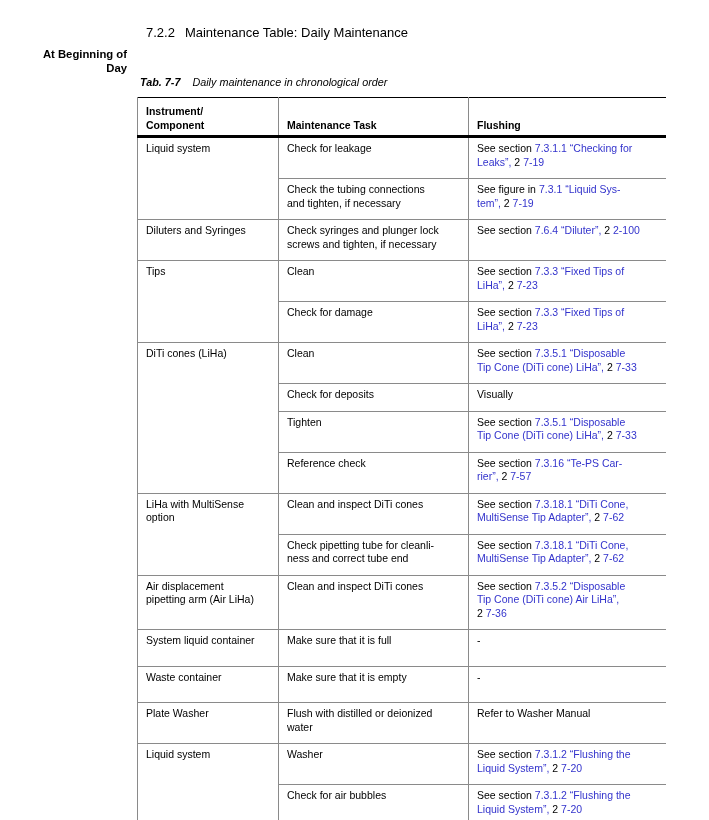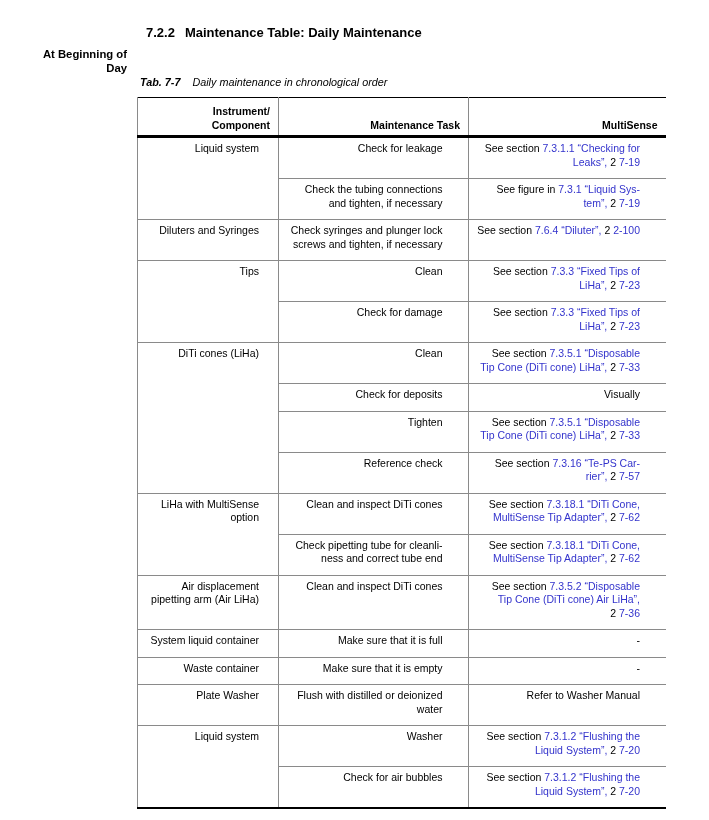--- a/index.html
+++ b/index.html
@@ -11,21 +11,21 @@
   .page{
     position:relative;
     width:709px;height:820px;
     background:#ffffff;
     font-family:"Liberation Sans", sans-serif;
     color:var(--ink);
     overflow:hidden;
   }
   .heading{
     position:absolute;left:146px;top:26px;
-    font-size:13px;font-weight:bold;line-height:14px;
+    font-size:13px;font-weight:normal;line-height:14px;
     white-space:nowrap;
     text-align:center;
   }
   .heading .num{margin-right:10px;}
   .margin-label{
     position:absolute;left:27px;top:47px;width:100px;
     text-align:right;font-weight:bold;font-size:11.3px;line-height:14px;
   }
   .caption{
     position:absolute;left:140px;top:76px;
@@ -35,34 +35,34 @@
   table.maint{
     position:absolute;left:137px;top:97px;
     width:528px;
     border-collapse:collapse;table-layout:fixed;
     font-size:10.5px;line-height:13.5px;
     border-top:1px solid #000;
     border-bottom:2px solid #000;
   }
   table.maint th, table.maint td{
     border-left:1px solid var(--grid);
-    text-align:right;
+    text-align:left;
   }
   table.maint th{
     vertical-align:bottom;
     font-weight:bold;
     padding:7px 8px 3px 8px;
     border-bottom:3px solid #000;
   }
   table.maint th.h1{white-space:pre-line;}
   table.maint td{
     vertical-align:top;
     border-top:1px solid var(--grid);
   }
-  td.col1{padding:4px 19px 9px 8px;}
+  td.col1{padding:4px 19px 18px 8px;}
   td.col2{padding:4px 25.5px 9px 8px;}
   td.col3{padding:4px 25.5px 9px 8px;}
   .ref-link{color:var(--link);}
   .ref-sym{color:var(--ink);}
 </style>
 </head>
 <body>
 
 <div class="page">
 
@@ -80,21 +80,21 @@
     <colgroup>
       <col style="width:141px">
         <col style="width:190px">
         <col style="width:197px">
     </colgroup>
     <thead>
       <tr>
         <th class="h1">Instrument/
 Component</th>
         <th>Maintenance Task</th>
-        <th>MultiSense</th>
+        <th>Flushing</th>
       </tr>
     </thead>
     <tbody>
         <tr>
           <td class="col1" rowspan="2">Liquid system</td>
           <td class="col2">Check for leakage</td>
           <td class="col3"><span>See section </span><span class="ref-link">7.3.1.1 “Checking for Leaks”, </span><span class="ref-sym">2&nbsp;</span><span class="ref-link">7-19</span></td>
         </tr>
         <tr>
           <td class="col2">Check the tubing connections and tighten, if necessary</td>

